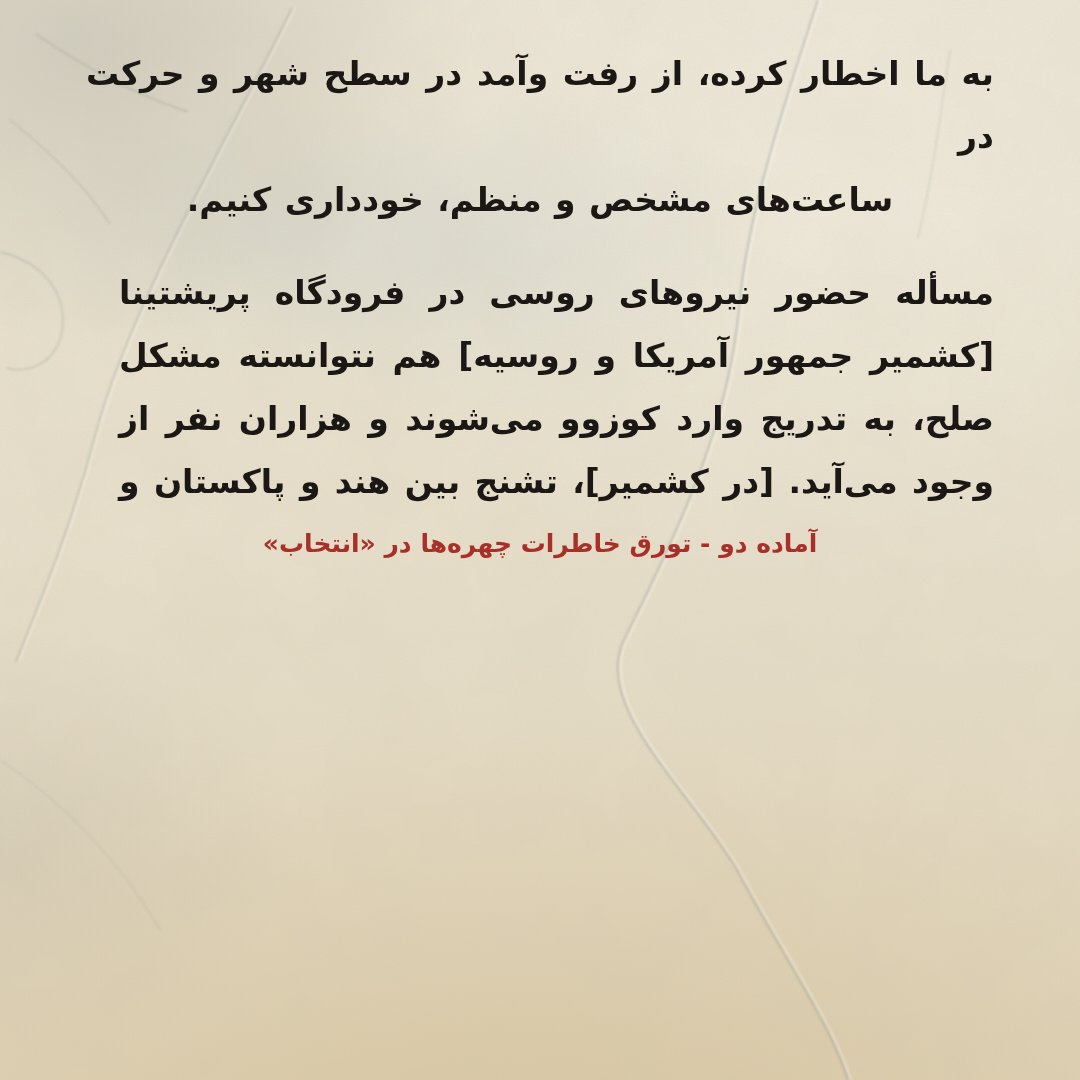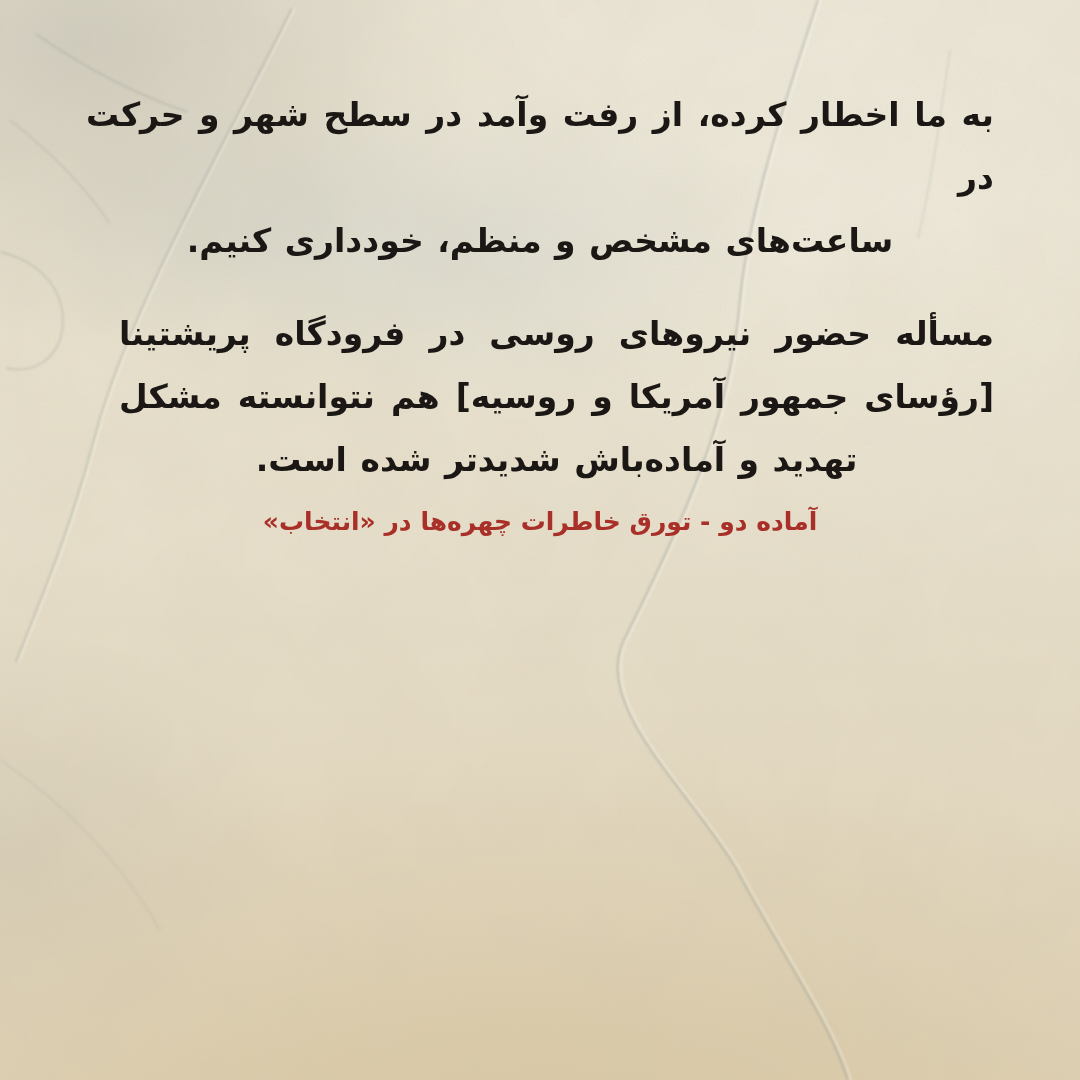--- a/index.html
+++ b/index.html
@@ -24,21 +24,21 @@
       linear-gradient(180deg, #ece6d5 0%, #e9e1cc 52%, #e3d6ba 100%);
   }
   .paper-fx {
     position: absolute;
     inset: 0;
     pointer-events: none;
   }
   .text-block {
     position: absolute;
     top: 0; left: 0; right: 0;
-    padding: 83px 86px 0 86px;
+    padding: 42px 86px 0 86px;
     direction: rtl;
     color: #1b1714;
     font-weight: bold;
   }
   .line {
     font-size: 33px;
     line-height: 63px;
     text-align: justify;
     text-align-last: justify;
     word-spacing: 2px;
@@ -97,20 +97,21 @@
 
   <div class="text-block" style="color: rgb(27, 23, 20);">
 
     <div class="para para-1">
       <div class="line">به ما اخطار کرده، از رفت وآمد در سطح شهر و حرکت در</div>
       <div class="line para-end">ساعت‌های مشخص و منظم، خودداری کنیم.</div>
     </div>
 
     <div class="para para-2">
       <div class="line">مسأله حضور نیروهای روسی در فرودگاه پریشتینا</div>
-      <div class="line">[رؤسای جمهور آمریکا و روسیه] هم نتوانسته مشکل</div>
-      <div class="line para-end">تهدید و آماده‌باش شدیدتر شده است.</div>
+      <div class="line">[کشمیر جمهور آمریکا و روسیه] هم نتوانسته مشکل</div>
+      <div class="line">صلح، به تدریج وارد کوزوو می‌شوند و هزاران نفر از</div>
+      <div class="line">وجود می‌آید. [در کشمیر]، تشنج بین هند و پاکستان و</div>
     </div>
 
     <div class="footer-line" style="color: rgb(169, 48, 41);">آماده دو - تورق خاطرات چهره‌ها در «انتخاب»</div>
 
   </div>
 </div>
 
 </body></html>

